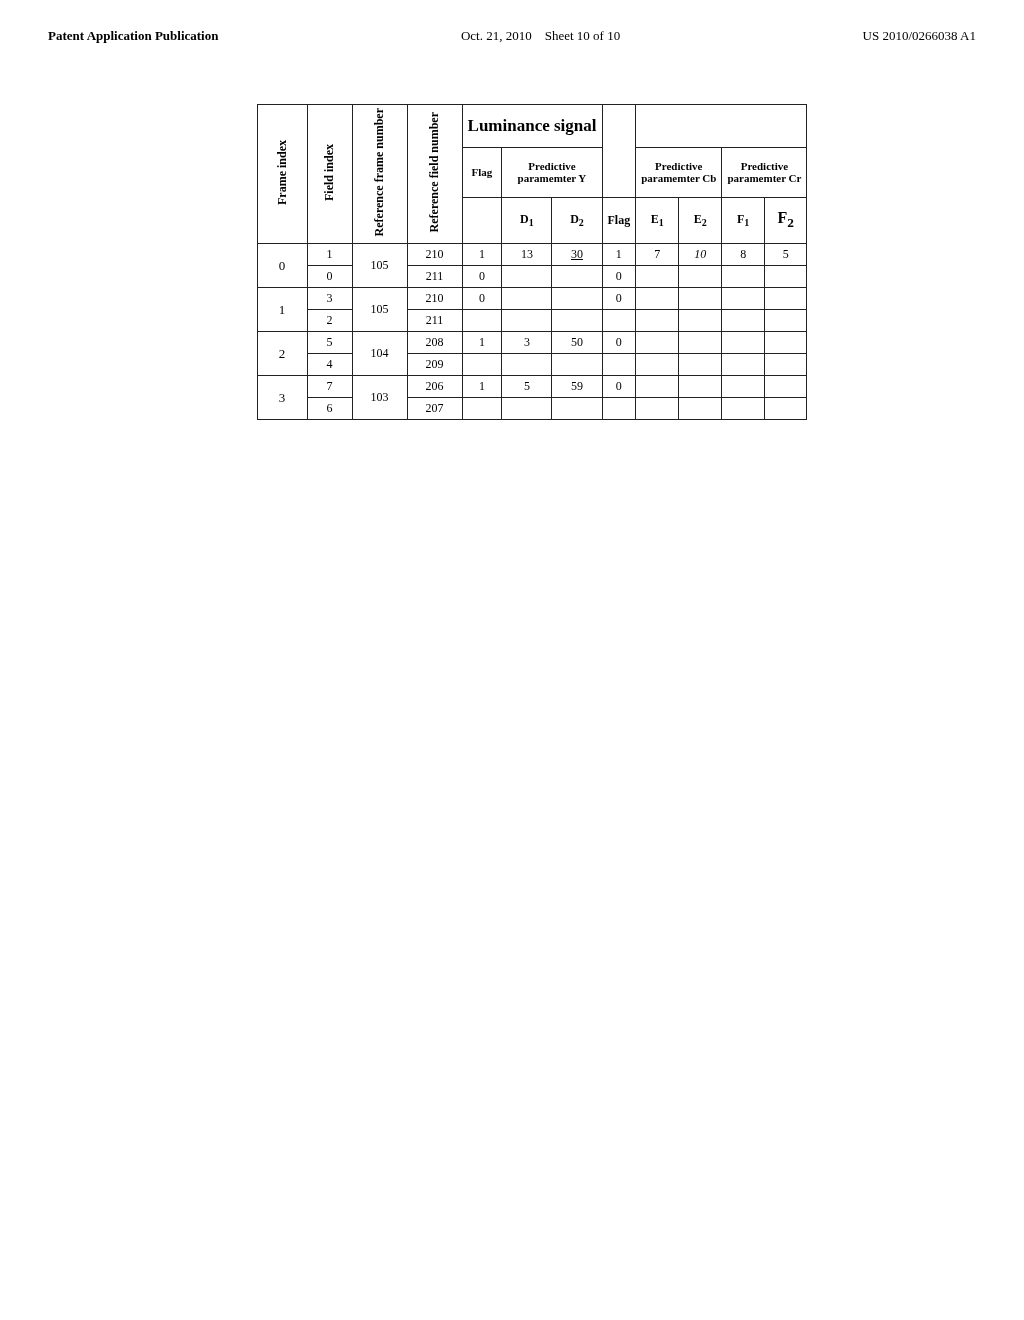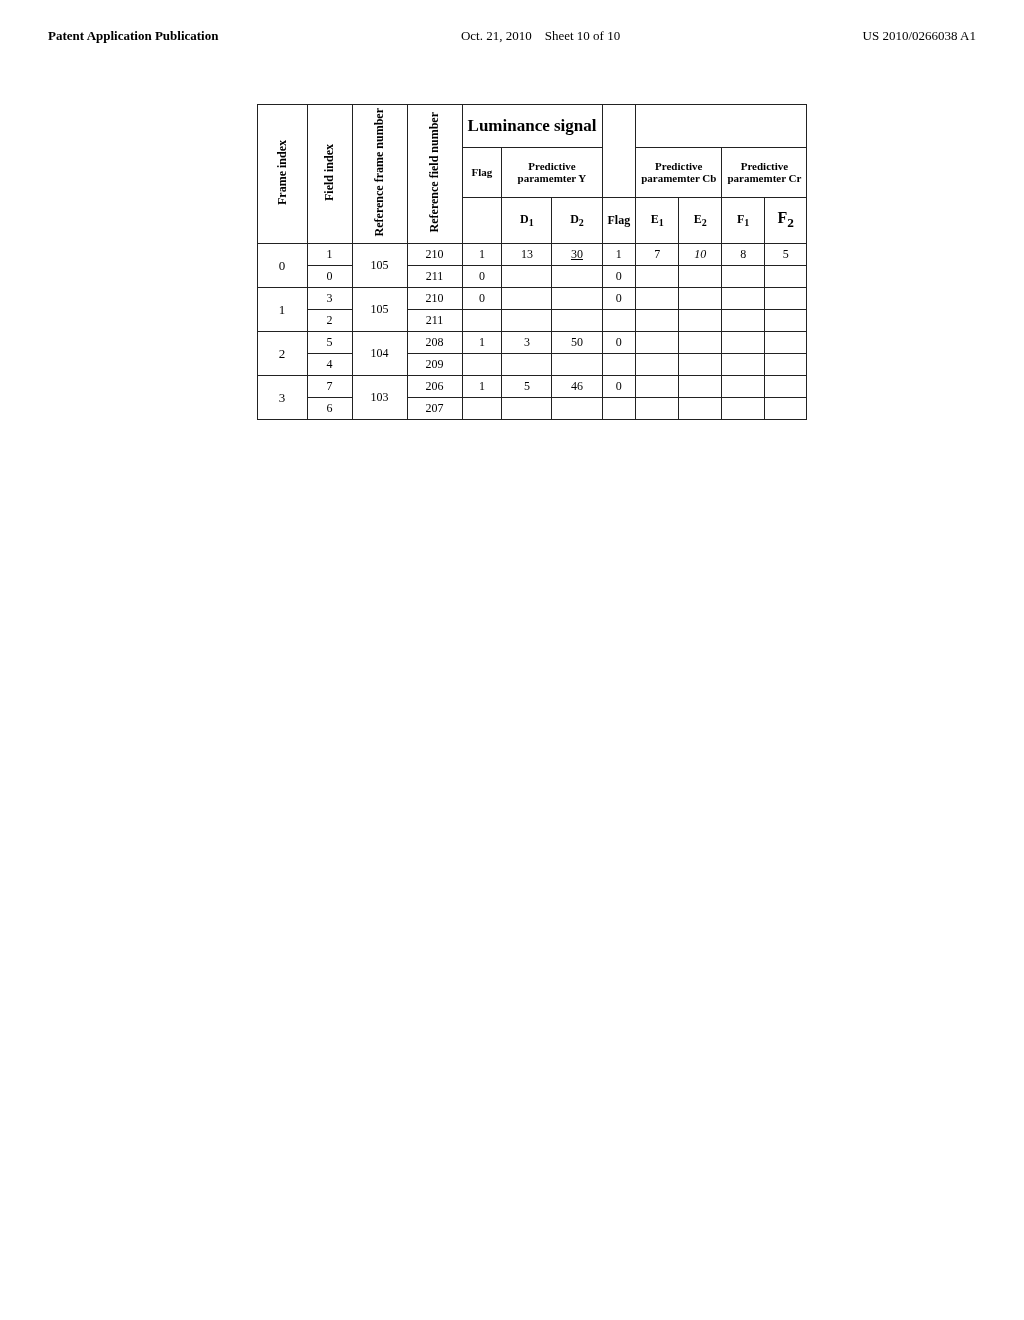--- a/index.html
+++ b/index.html
@@ -218,21 +218,21 @@
             <td style="font-size: 12px; min-width: 28px;"></td>
             <td style="font-size: 12px; min-width: 28px;"></td>
           </tr>
           <tr>
             <td rowspan="2" style="font-size: 13px; min-width: 50px;">3</td>
             <td style="font-size: 12px;">7</td>
             <td rowspan="2" style="font-size: 12px;">103</td>
             <td style="font-size: 12px;">206</td>
             <td style="font-size: 12px;">1</td>
             <td style="font-size: 12px; min-width: 28px;">5</td>
-            <td style="font-size: 12px; min-width: 28px;">46</td>
+            <td style="font-size: 12px; min-width: 28px;">59</td>
             <td style="font-size: 12px;">0</td>
             <td style="font-size: 12px; min-width: 28px;"></td>
             <td style="font-size: 12px; min-width: 28px;"></td>
             <td style="font-size: 12px; min-width: 28px;"></td>
             <td style="font-size: 12px; min-width: 28px;"></td>
           </tr>
           <tr>
             <td style="font-size: 12px;">6</td>
             <td style="font-size: 12px;">207</td>
             <td style="font-size: 12px;"></td>

